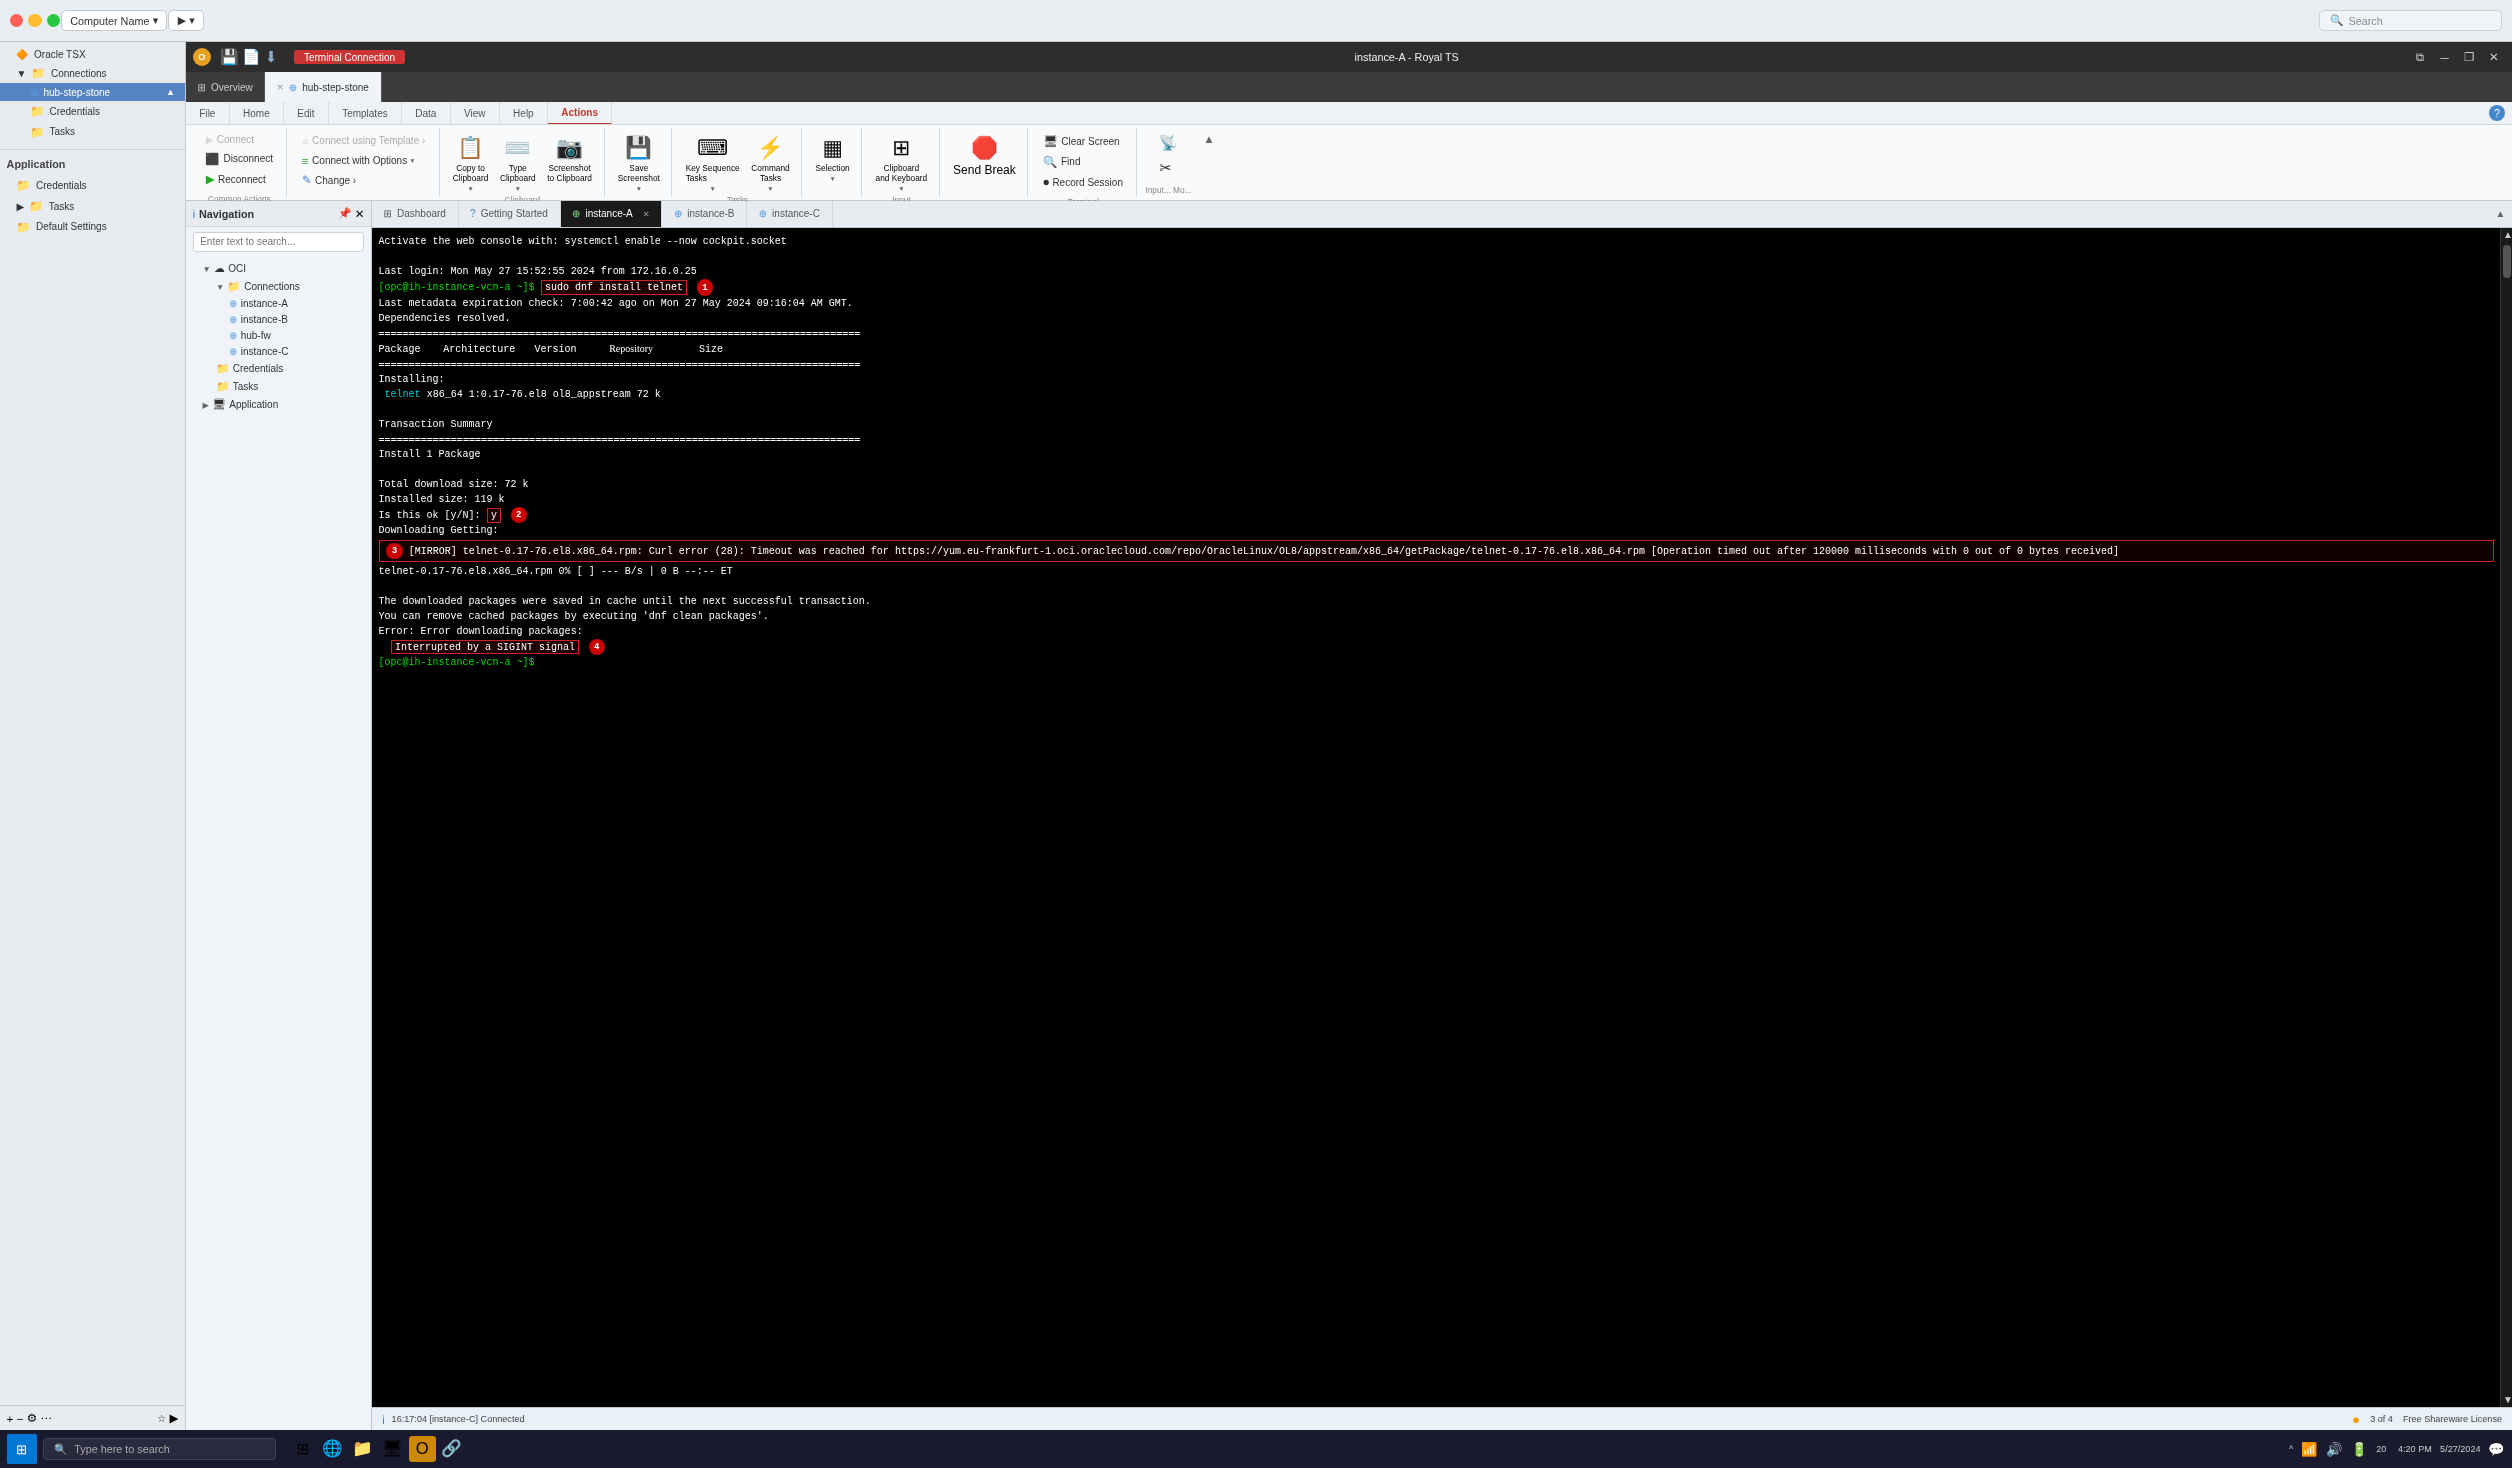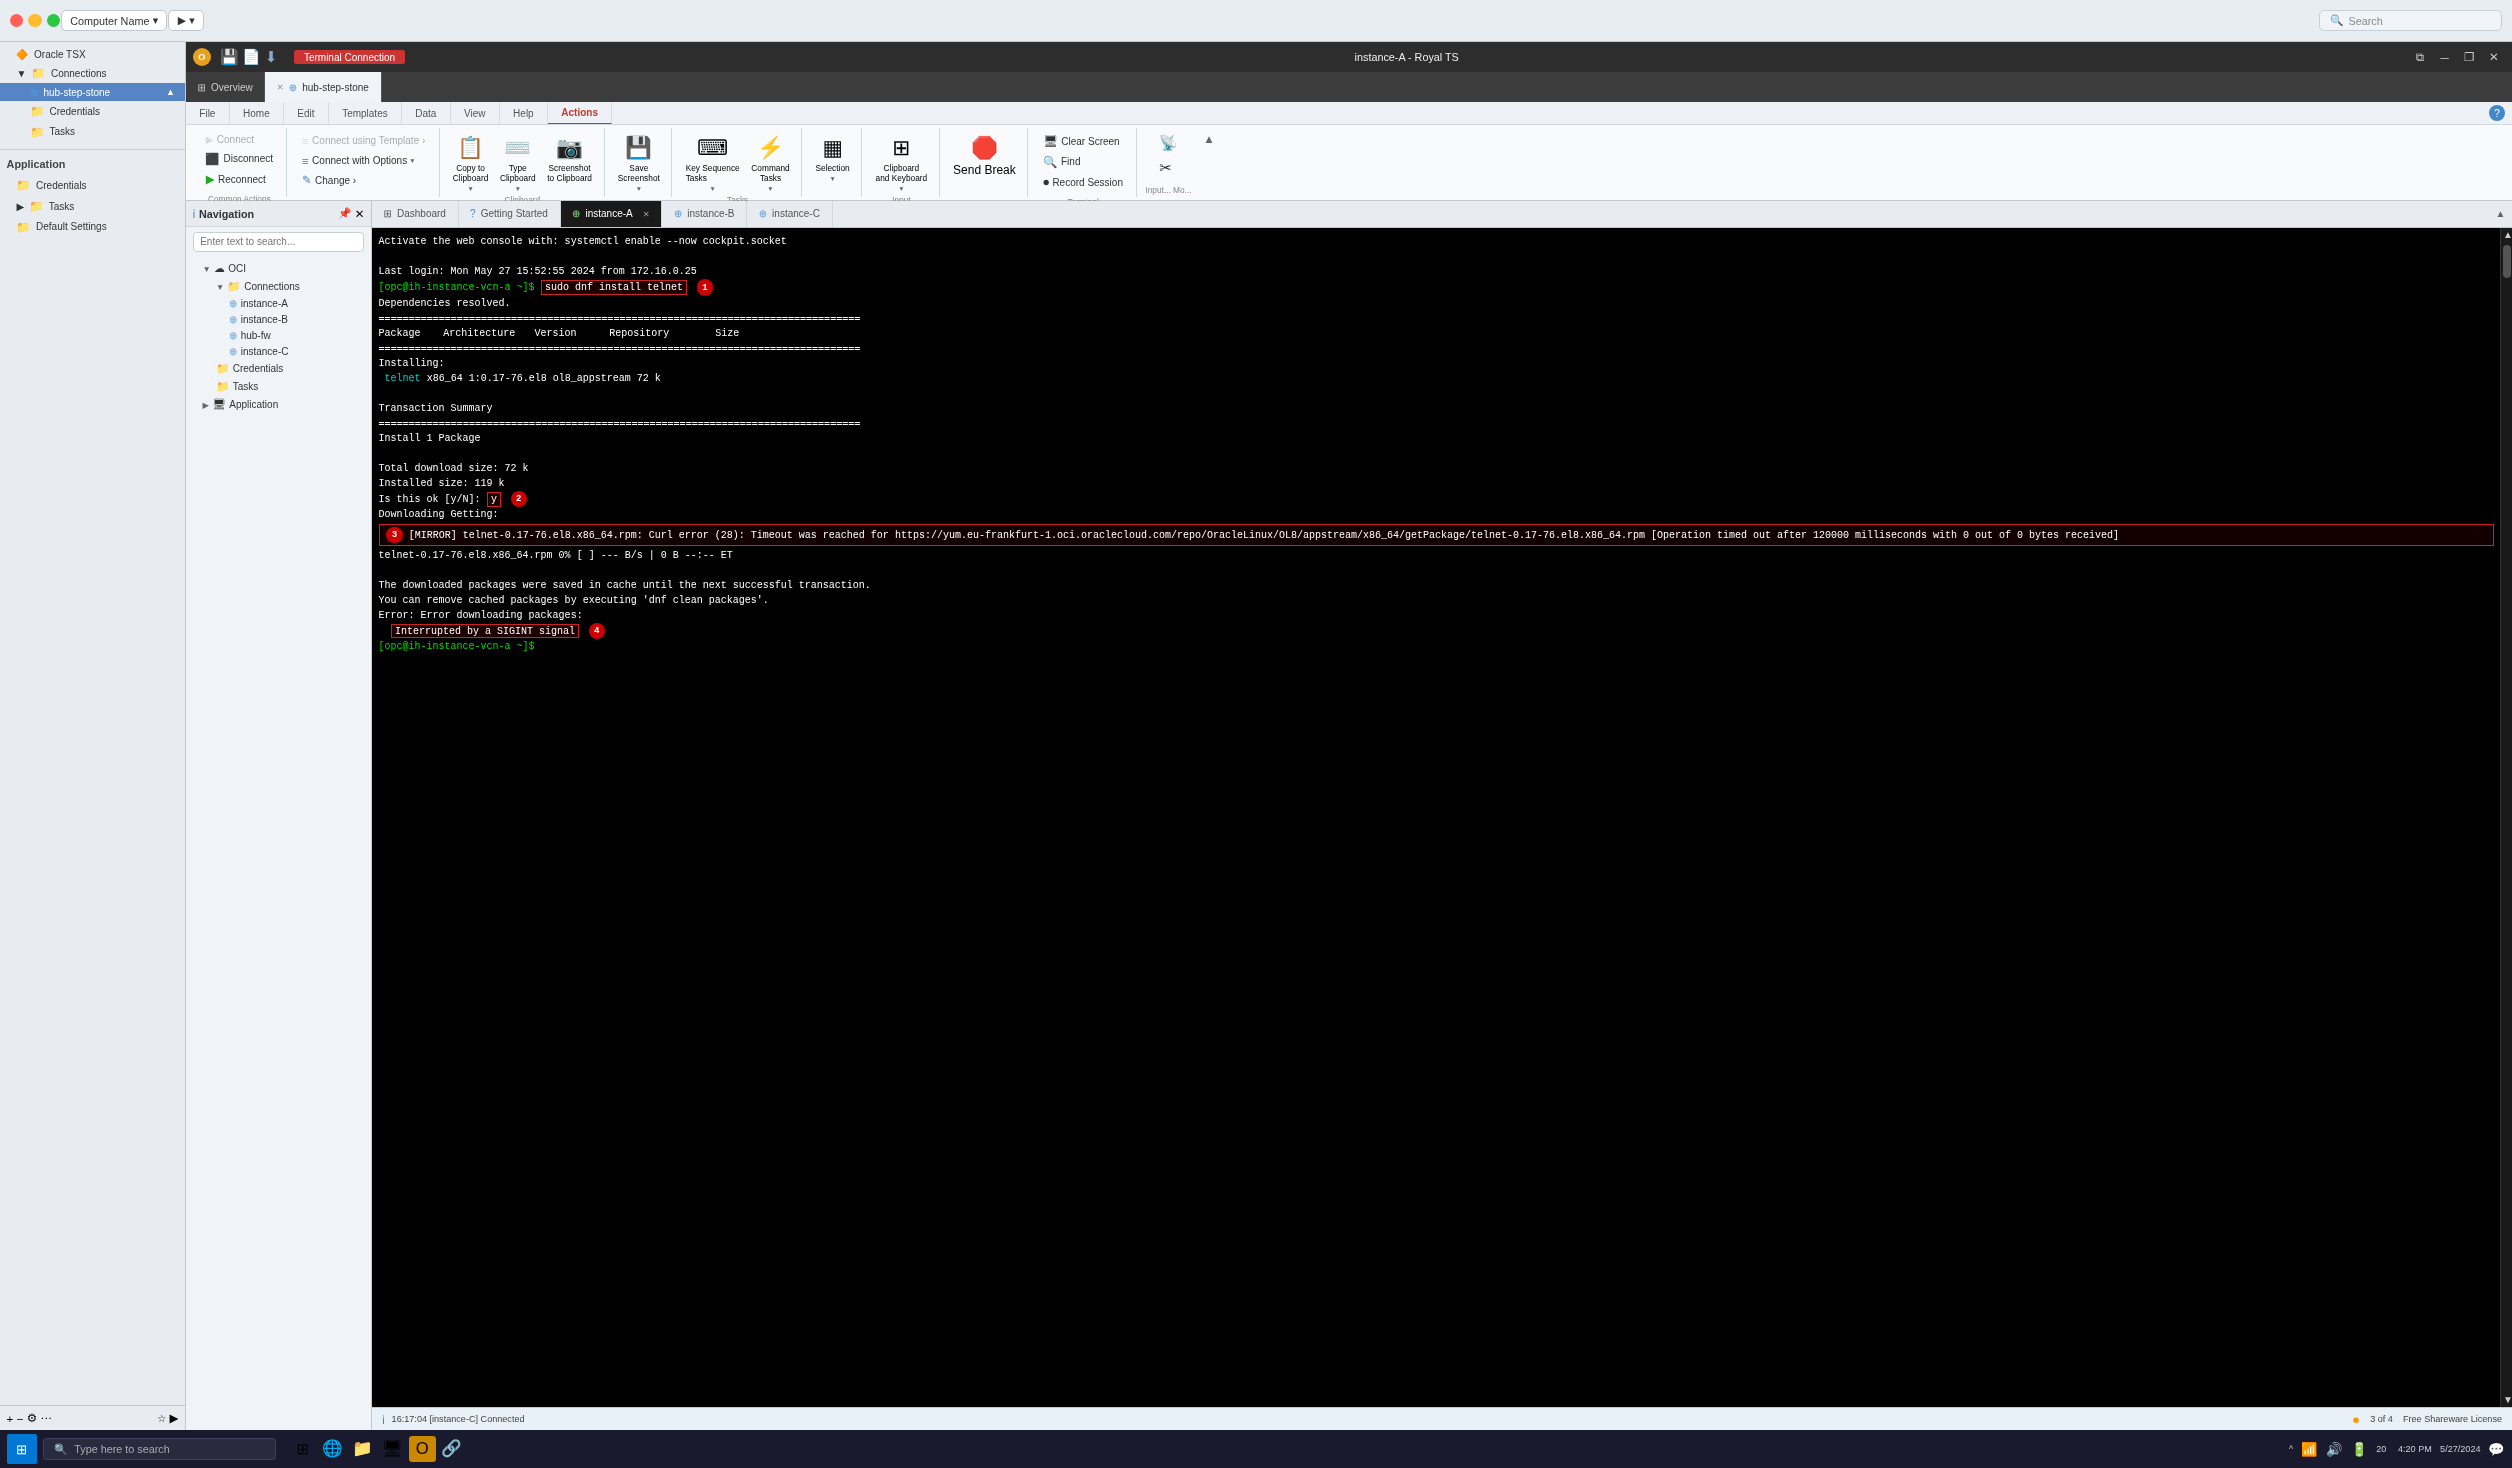--- a/index.html
+++ b/index.html
@@ -466,27 +466,28 @@
           <div class="terminal-screen">
             <div class="t-white">Activate the web console with: systemctl enable --now cockpit.socket</div>
             <div>&nbsp;</div>
             <div class="t-white">Last login: Mon May 27 15:52:55 2024 from 172.16.0.25</div>
             <div class="t-white">
               <span class="t-green">[opc@ih-instance-vcn-a ~]$</span>
               <span> </span>
               <span style="border:1.7px solid #cc2222;padding:0.8px 3.3px;background:rgba(150,0,0,0.2);">sudo dnf install telnet</span>
               <span class="step-badge">1</span>
             </div>
+            <div class="t-white">Last metadata expiration check: 7:00:42 ago on Mon 27 May 2024 09:16:04 AM GMT.</div>
             <div class="t-white">Dependencies resolved.</div>
             <div class="t-white" style="font-family:monospace;">================================================================================</div>
             <div class="t-white">
               <span>Package</span>
               <span style="margin-left:16.6px;">Architecture</span>
               <span style="margin-left:13.3px;">Version</span>
-              <span style="margin-left:26.6px;">Repository</span>
+              <span style="margin-left:26.6px;font-family:Liberation Serif, serif;">Repository</span>
               <span style="margin-left:40px;">Size</span>
             </div>
             <div class="t-white" style="font-family:monospace;">================================================================================</div>
             <div class="t-white">Installing:</div>
             <div class="t-white">
               &nbsp;<span class="t-cyan">telnet</span><span>                     x86_64               1:0.17-76.el8         ol8_appstream            72 k</span>
             </div>
             <div>&nbsp;</div>
             <div class="t-white">Transaction Summary</div>
             <div class="t-white" style="font-family:monospace;">================================================================================</div>

